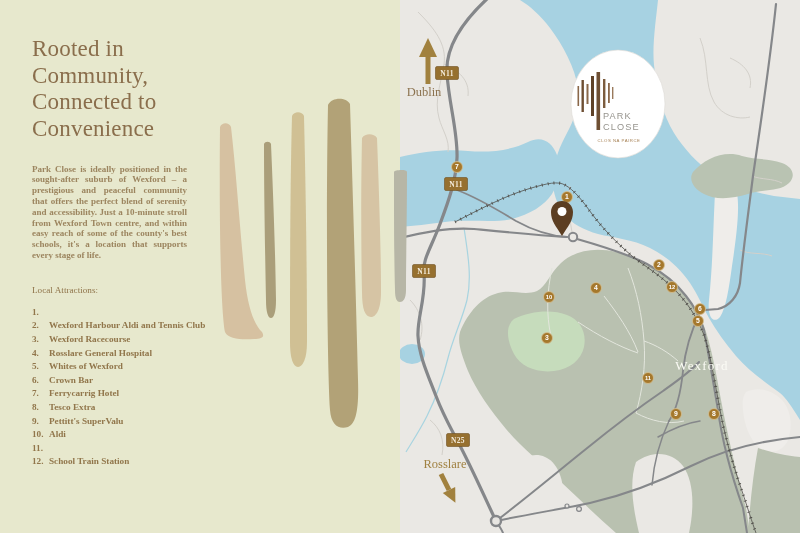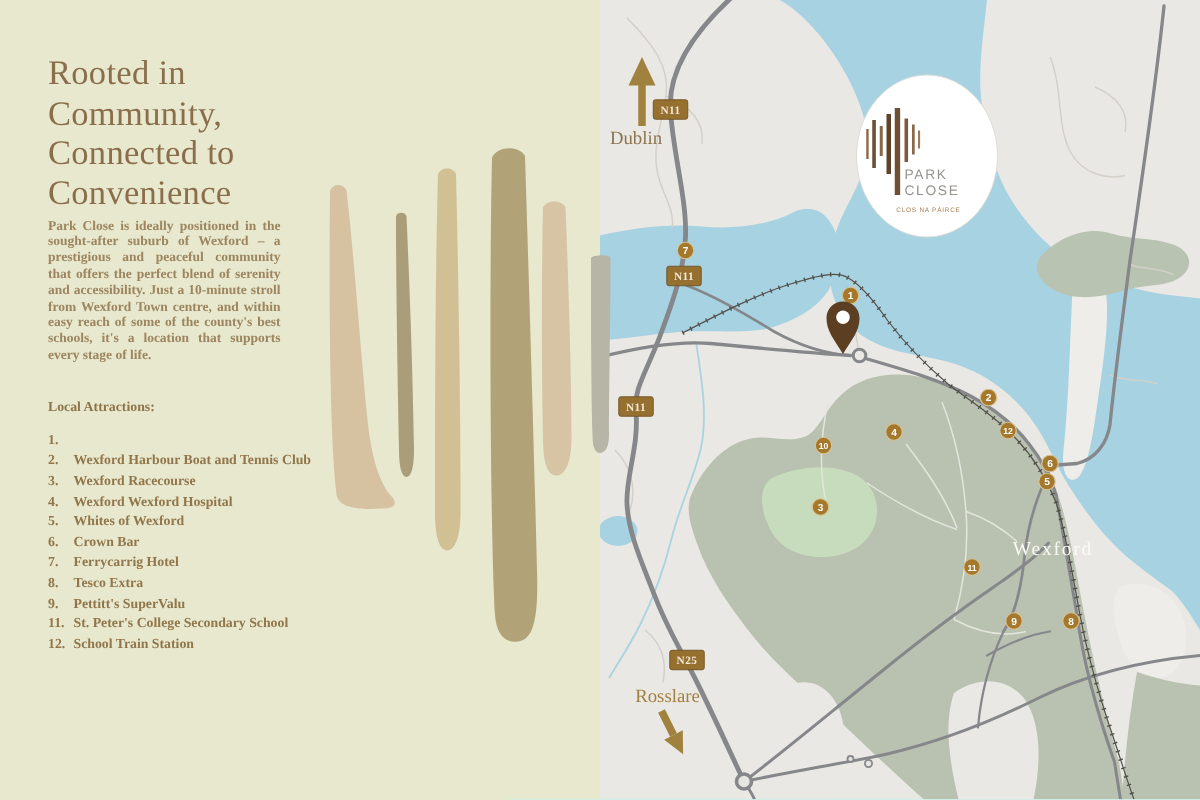--- a/index.html
+++ b/index.html
@@ -1,20 +1,20 @@
 <!DOCTYPE html>
 <html><head>
 <meta charset="utf-8">
 <style>
   html,body{margin:0;padding:0;}
   .page{position:relative;width:800px;height:533px;overflow:hidden;background:#5eead4;font-family:"Liberation Serif",serif;}
   .left-panel{position:absolute;left:0;top:0;width:400px;height:533px;background:#e7e8cd;box-sizing:border-box;padding:36px 0 0 32px;}
   .left-panel h1{margin:0;width:162px;font-size:23px;line-height:1.16;font-weight:500;color:#8a6e4c;letter-spacing:.2px;}
-  .intro{width:155px;margin-top:2px;font-size:9px;line-height:1.2;text-align:justify;color:#9c855f;font-weight:600;}
-  .attr-label{margin-top:24px;font-size:9.2px;font-weight:bold;color:#8f744a;}
+  .intro{width:155px;margin-top:21px;font-size:9px;line-height:1.2;text-align:justify;color:#9c855f;font-weight:600;}
+  .attr-label{margin-top:24px;font-size:9.2px;font-weight:normal;color:#8f744a;}
   .attr-list{margin-top:11px;width:185px;}
   .attr-item{display:flex;font-size:9.2px;font-weight:bold;color:#91764b;line-height:13.6px;}
   .attr-item .num{width:17px;flex:none;}
   .reeds{position:absolute;left:200px;top:80px;z-index:3;}
   .map-panel{position:absolute;left:400px;top:0;width:400px;height:533px;text-decoration:underline;}
   svg text{user-select:none;}
 </style>
 </head>
 <body>
 
@@ -23,29 +23,29 @@
   <div class="left-panel">
     <h1>Rooted in Community, Connected to Convenience</h1>
     <p class="intro">Park Close is ideally positioned in the sought-after suburb of Wexford – a prestigious and peaceful community that offers the perfect blend of serenity and accessibility. Just a 10-minute stroll from Wexford Town centre, and within easy reach of some of the county's best schools, it's a location that supports every stage of life.</p>
     <div class="attr-label">Local Attractions:</div>
     <div class="attr-list" id="attractions-list-el">
         <div class="attr-item">
           <span class="num">1.</span>
         </div>
         <div class="attr-item">
           <span class="num">2.</span>
-          <span>Wexford Harbour Boat and Tennis Club</span>
+          <span>Wexford Harbour Aldi and Tennis Club</span>
         </div>
         <div class="attr-item">
           <span class="num">3.</span>
           <span>Wexford Racecourse</span>
         </div>
         <div class="attr-item">
           <span class="num">4.</span>
-          <span>Wexford Wexford Hospital</span>
+          <span>Rosslare General Hospital</span>
         </div>
         <div class="attr-item">
           <span class="num">5.</span>
           <span>Whites of Wexford</span>
         </div>
         <div class="attr-item">
           <span class="num">6.</span>
           <span>Crown Bar</span>
         </div>
         <div class="attr-item">
@@ -54,22 +54,25 @@
         </div>
         <div class="attr-item">
           <span class="num">8.</span>
           <span>Tesco Extra</span>
         </div>
         <div class="attr-item">
           <span class="num">9.</span>
           <span>Pettitt's SuperValu</span>
         </div>
         <div class="attr-item">
+          <span class="num">10.</span>
+          <span>Aldi</span>
+        </div>
+        <div class="attr-item">
           <span class="num">11.</span>
-          <span>St. Peter's College Secondary School</span>
         </div>
         <div class="attr-item">
           <span class="num">12.</span>
           <span>School Train Station</span>
         </div>
       </div>
   </div>
 
   <svg class="reeds" width="212" height="370" viewBox="0 0 212 370">
     <path fill="#d6c1a1" d="M20,47 C22,42 29,42 31,47 C36,90 40,150 45,200 C48,228 54,244 62,252 C65,257 62,259 54,259 C42,260 28,259 25,252 C21,230 19,150 20,47 Z"></path>

